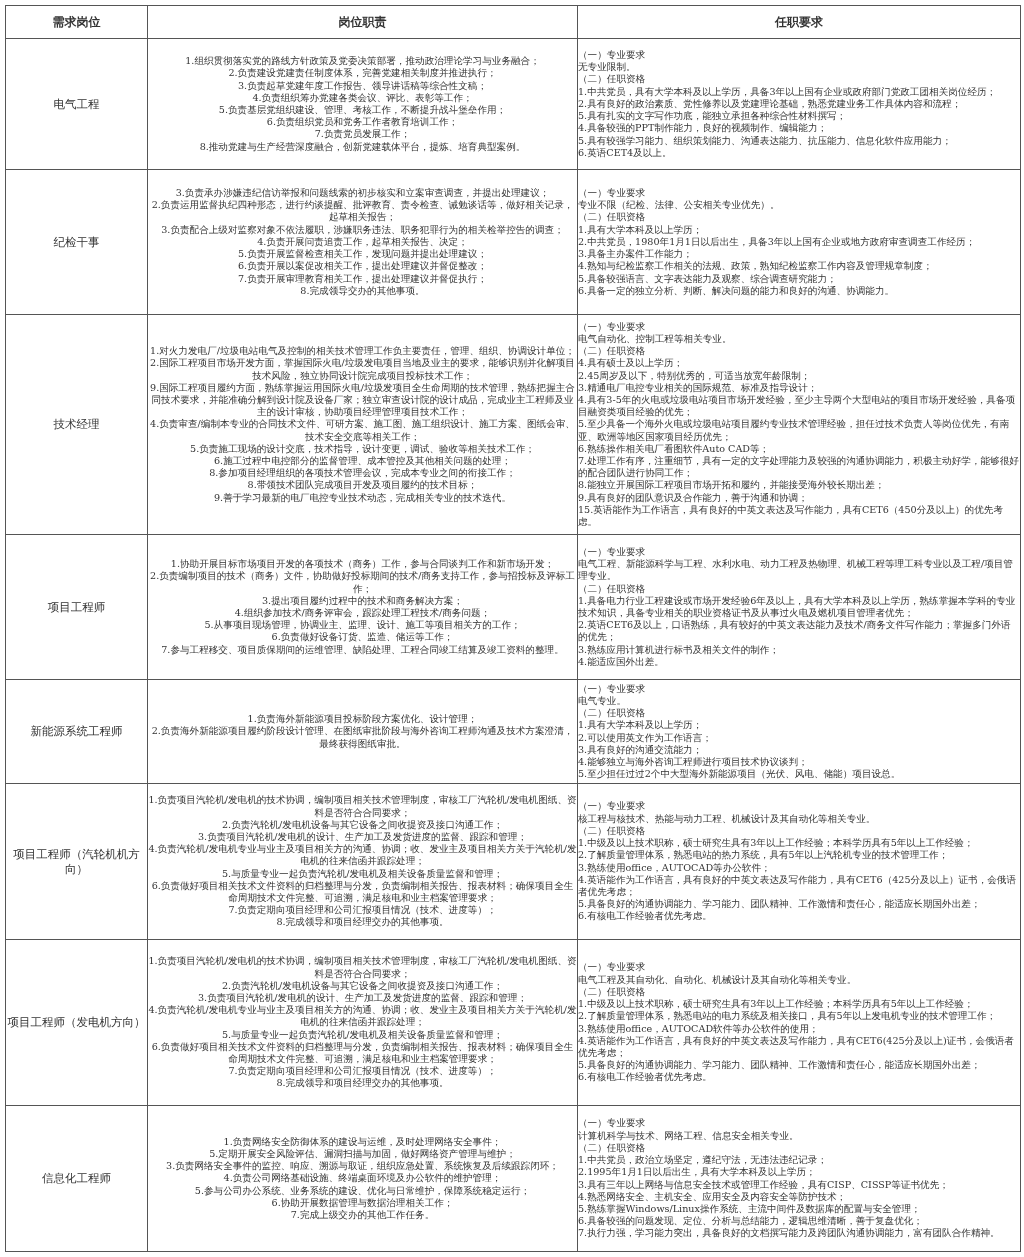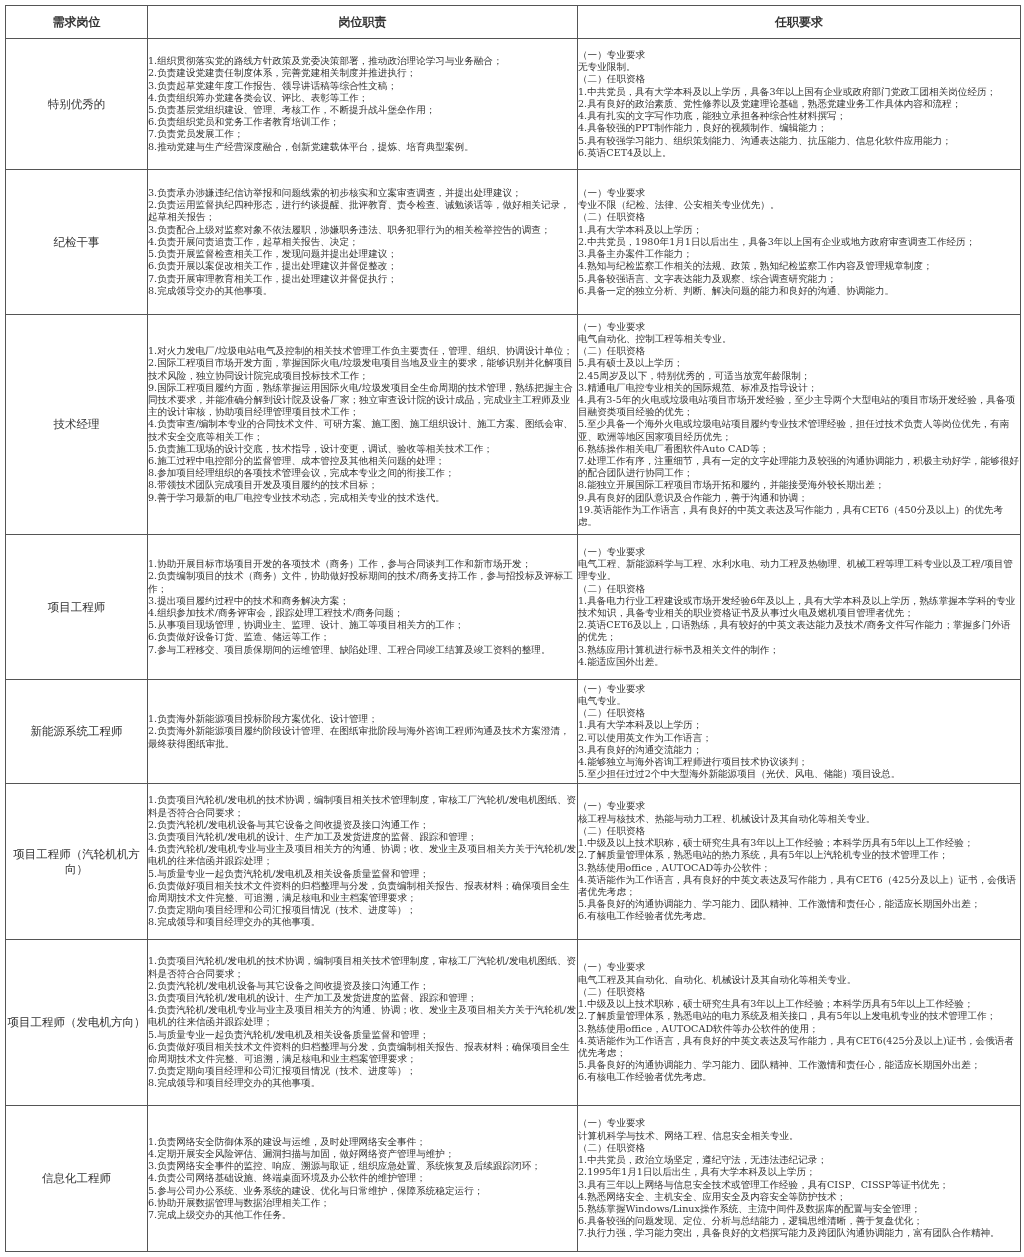--- a/index.html
+++ b/index.html
@@ -3,60 +3,60 @@
 <meta charset="utf-8">
 <style>
   html, body { margin: 0; padding: 0; background: #ffffff; }
   body { width: 1024px; height: 1257px; overflow: hidden; font-family: "DejaVu Serif", "Liberation Serif", serif; color: #333; }
   table.jobs { position: absolute; left: 5px; top: 5px; width: 1015px; border-collapse: collapse; table-layout: fixed; padding-left: 28px; }
   table.jobs td, table.jobs th { border: 1px solid #555; vertical-align: middle; padding: 0; }
   th { font-weight: bold; font-size: 12px; height: 32px; text-align: center; color: #333; }
   td.pos { text-align: center; font-size: 11.5px; color: #333; }
   td.duty, td.req { font-size: 9.6px; line-height: 12.2px; padding: 1px 2px 1px 3px; color: #333; }
   .line { display: block; white-space: normal; }
-  td.duty .wrap { padding: 6px 0; }
+  td.duty .wrap { padding: 6px 0; text-align: center; }
 </style>
 </head>
 <body>
 
 <table class="jobs">
   <colgroup>
     <col style="width:142px">
     <col style="width:430px">
     <col style="width:443px">
   </colgroup>
   <thead>
     <tr>
       <th>需求岗位</th>
       <th>岗位职责</th>
       <th>任职要求</th>
     </tr>
   </thead>
   <tbody id="tbody">
       <tr style="height: 131px;">
-        <td class="pos">特别优秀的</td>
+        <td class="pos">电气工程</td>
         <td class="duty">
           <div class="wrap">
             <span class="line">1.组织贯彻落实党的路线方针政策及党委决策部署，推动政治理论学习与业务融合；</span>
             <span class="line">2.负责建设党建责任制度体系，完善党建相关制度并推进执行；</span>
             <span class="line">3.负责起草党建年度工作报告、领导讲话稿等综合性文稿；</span>
             <span class="line">4.负责组织筹办党建各类会议、评比、表彰等工作；</span>
             <span class="line">5.负责基层党组织建设、管理、考核工作，不断提升战斗堡垒作用；</span>
             <span class="line">6.负责组织党员和党务工作者教育培训工作；</span>
             <span class="line">7.负责党员发展工作；</span>
             <span class="line">8.推动党建与生产经营深度融合，创新党建载体平台，提炼、培育典型案例。</span>
           </div>
         </td>
         <td class="req">
           <span class="line">（一）专业要求</span>
           <span class="line">无专业限制。</span>
           <span class="line">（二）任职资格</span>
           <span class="line">1.中共党员，具有大学本科及以上学历，具备3年以上国有企业或政府部门党政工团相关岗位经历；</span>
           <span class="line">2.具有良好的政治素质、党性修养以及党建理论基础，熟悉党建业务工作具体内容和流程；</span>
-          <span class="line">4.具有扎实的文字写作功底，能独立承担各种综合性材料撰写；</span>
+          <span class="line">5.具有扎实的文字写作功底，能独立承担各种综合性材料撰写；</span>
           <span class="line">4.具备较强的PPT制作能力，良好的视频制作、编辑能力；</span>
           <span class="line">5.具有较强学习能力、组织策划能力、沟通表达能力、抗压能力、信息化软件应用能力；</span>
           <span class="line">6.英语CET4及以上。</span>
         </td>
       </tr>
       <tr style="height: 145px;">
         <td class="pos">纪检干事</td>
         <td class="duty">
           <div class="wrap">
             <span class="line">3.负责承办涉嫌违纪信访举报和问题线索的初步核实和立案审查调查，并提出处理建议；</span>
@@ -93,30 +93,30 @@
             <span class="line">6.施工过程中电控部分的监督管理、成本管控及其他相关问题的处理；</span>
             <span class="line">8.参加项目经理组织的各项技术管理会议，完成本专业之间的衔接工作；</span>
             <span class="line">8.带领技术团队完成项目开发及项目履约的技术目标；</span>
             <span class="line">9.善于学习最新的电厂电控专业技术动态，完成相关专业的技术迭代。</span>
           </div>
         </td>
         <td class="req">
           <span class="line">（一）专业要求</span>
           <span class="line">电气自动化、控制工程等相关专业。</span>
           <span class="line">（二）任职资格</span>
-          <span class="line">5.具有硕士及以上学历；</span>
+          <span class="line">4.具有硕士及以上学历；</span>
           <span class="line">2.45周岁及以下，特别优秀的，可适当放宽年龄限制；</span>
           <span class="line">3.精通电厂电控专业相关的国际规范、标准及指导设计；</span>
           <span class="line">4.具有3-5年的火电或垃圾电站项目市场开发经验，至少主导两个大型电站的项目市场开发经验，具备项目融资类项目经验的优先；</span>
           <span class="line">5.至少具备一个海外火电或垃圾电站项目履约专业技术管理经验，担任过技术负责人等岗位优先，有南亚、欧洲等地区国家项目经历优先；</span>
           <span class="line">6.熟练操作相关电厂看图软件Auto CAD等；</span>
           <span class="line">7.处理工作有序，注重细节，具有一定的文字处理能力及较强的沟通协调能力，积极主动好学，能够很好的配合团队进行协同工作；</span>
           <span class="line">8.能独立开展国际工程项目市场开拓和履约，并能接受海外较长期出差；</span>
           <span class="line">9.具有良好的团队意识及合作能力，善于沟通和协调；</span>
-          <span class="line">19.英语能作为工作语言，具有良好的中英文表达及写作能力，具有CET6（450分及以上）的优先考虑。</span>
+          <span class="line">15.英语能作为工作语言，具有良好的中英文表达及写作能力，具有CET6（450分及以上）的优先考虑。</span>
         </td>
       </tr>
       <tr style="height: 145px;">
         <td class="pos">项目工程师</td>
         <td class="duty">
           <div class="wrap">
             <span class="line">1.协助开展目标市场项目开发的各项技术（商务）工作，参与合同谈判工作和新市场开发；</span>
             <span class="line">2.负责编制项目的技术（商务）文件，协助做好投标期间的技术/商务支持工作，参与招投标及评标工作；</span>
             <span class="line">3.提出项目履约过程中的技术和商务解决方案；</span>
             <span class="line">4.组织参加技术/商务评审会，跟踪处理工程技术/商务问题；</span>
@@ -204,21 +204,21 @@
           <span class="line">4.英语能作为工作语言，具有良好的中英文表达及写作能力，具有CET6(425分及以上)证书，会俄语者优先考虑；</span>
           <span class="line">5.具备良好的沟通协调能力、学习能力、团队精神、工作激情和责任心，能适应长期国外出差；</span>
           <span class="line">6.有核电工作经验者优先考虑。</span>
         </td>
       </tr>
       <tr style="height: 146px;">
         <td class="pos">信息化工程师</td>
         <td class="duty">
           <div class="wrap">
             <span class="line">1.负责网络安全防御体系的建设与运维，及时处理网络安全事件；</span>
-            <span class="line">4.定期开展安全风险评估、漏洞扫描与加固，做好网络资产管理与维护；</span>
+            <span class="line">5.定期开展安全风险评估、漏洞扫描与加固，做好网络资产管理与维护；</span>
             <span class="line">3.负责网络安全事件的监控、响应、溯源与取证，组织应急处置、系统恢复及后续跟踪闭环；</span>
             <span class="line">4.负责公司网络基础设施、终端桌面环境及办公软件的维护管理；</span>
             <span class="line">5.参与公司办公系统、业务系统的建设、优化与日常维护，保障系统稳定运行；</span>
             <span class="line">6.协助开展数据管理与数据治理相关工作；</span>
             <span class="line">7.完成上级交办的其他工作任务。</span>
           </div>
         </td>
         <td class="req">
           <span class="line">（一）专业要求</span>
           <span class="line">计算机科学与技术、网络工程、信息安全相关专业。</span>

